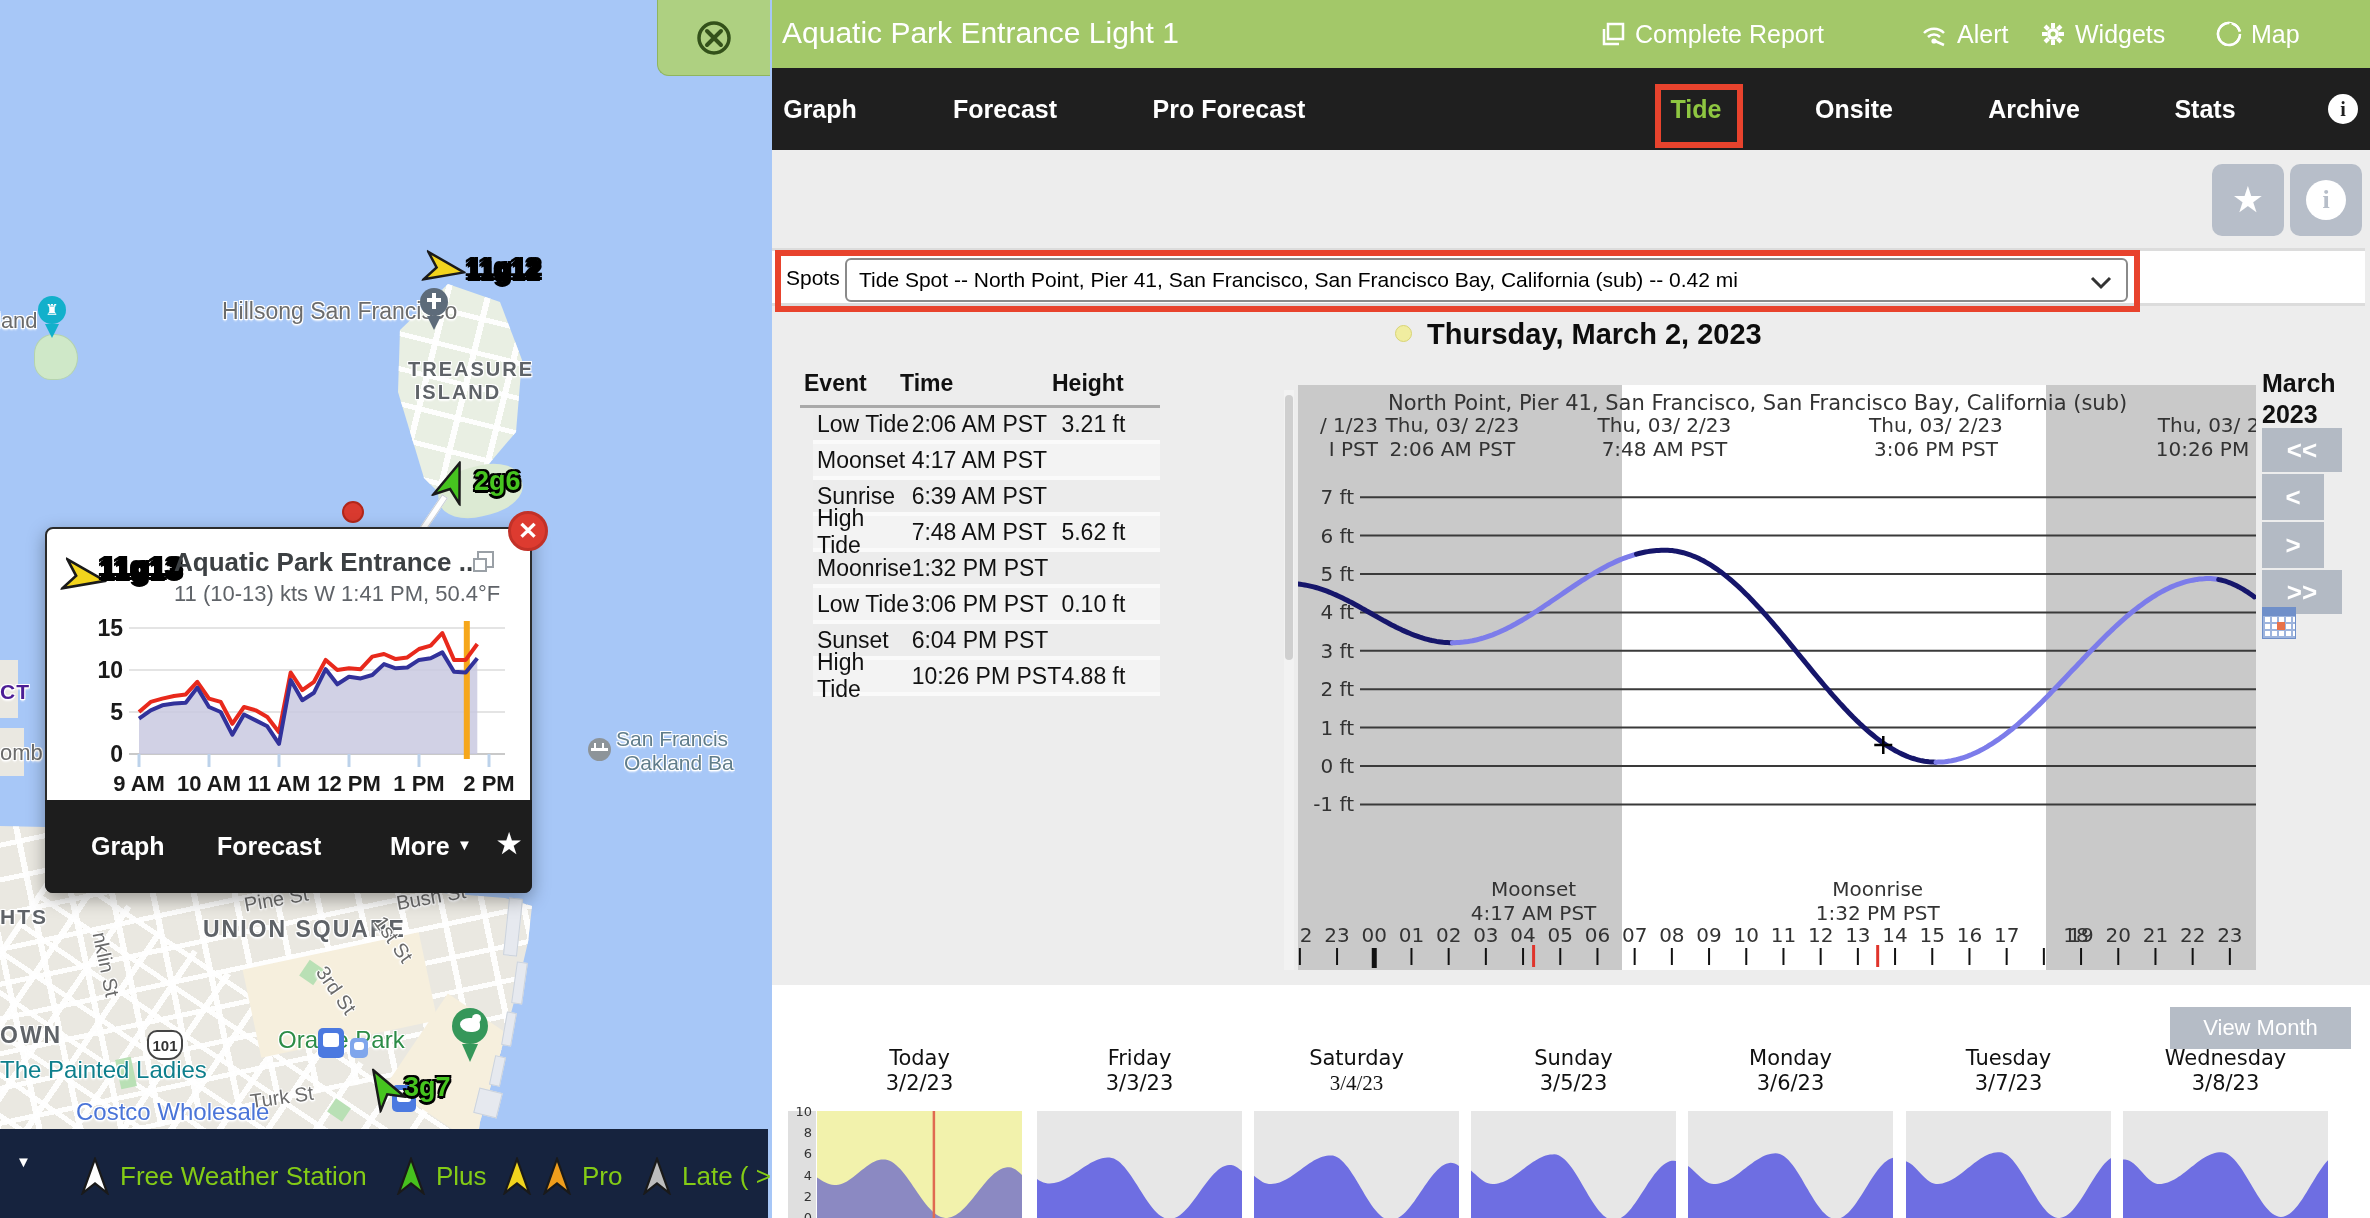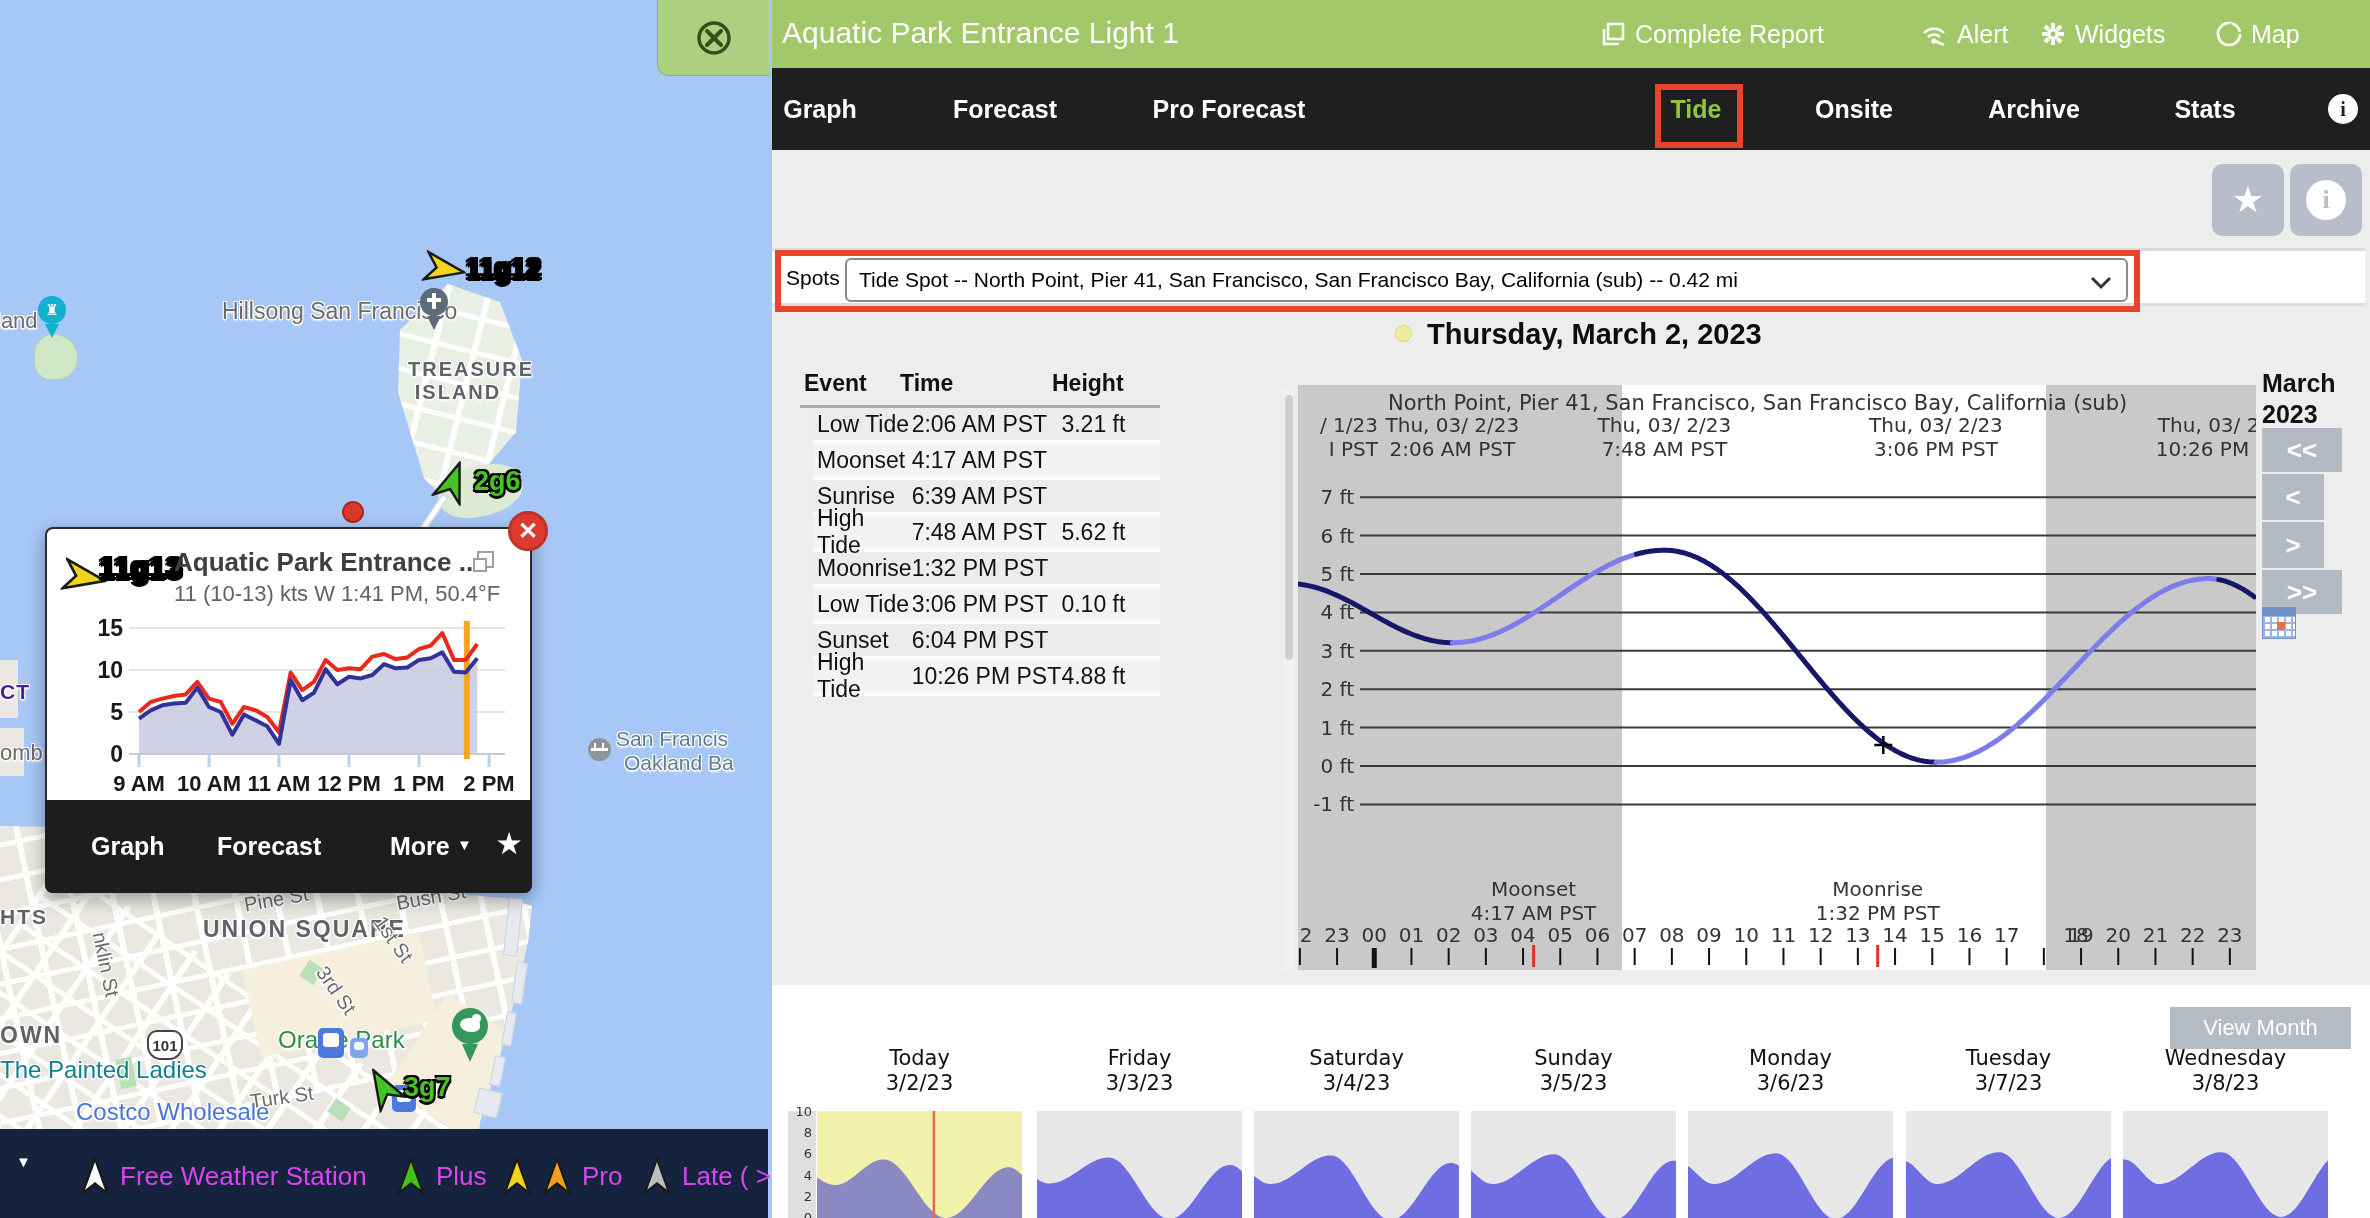--- a/index.html
+++ b/index.html
@@ -25,21 +25,21 @@
   .poi-blue { color:#4a74d8; font-size:24px; }
   .nat-label { color:#7a8f6d; font-style:italic; }
   .pier { position:absolute; background:#e6e9ef; border:1px solid #ccd3dc; }
   .bridge { position:absolute; height:7px; background:#ffffff; border:1px solid #c9ced6; transform-origin:0 0; }
   .marker-label { font-weight:800; font-size:27px; white-space:nowrap;
       text-shadow:-2px -2px 0 #000,2px -2px 0 #000,-2px 2px 0 #000,2px 2px 0 #000,0 3px 0 #000; }
   .yellow-txt { color:#000000; } .green-txt { color:#46c41f; }
 
   
   #legendbar { position:absolute; left:0; top:1129px; width:768px; height:89px; background:#16233e; }
-  .legend-item { position:absolute; display:flex; align-items:center; gap:10px; color:#d946ef; font-size:26px; white-space:nowrap; }
+  .legend-item { position:absolute; display:flex; align-items:center; gap:10px; color:#84cc16; font-size:26px; white-space:nowrap; }
 
   
   #popup { position:absolute; left:45px; top:527px; width:487px; height:366px; background:#fff;
            border:2px solid #2b2b2b; border-radius:8px; box-shadow:0 6px 18px rgba(0,0,0,.35); }
   #popup-menu { position:absolute; left:-2px; right:-2px; bottom:-2px; height:93px; background:#1d1d1d;
            border-radius:0 0 8px 8px; color:#fff; font-weight:bold; font-size:25px; }
   #popup-close { position:absolute; right:-18px; top:-18px; width:40px; height:40px; border-radius:50%;
            background:#dd3b30; border:3px solid #c23128; color:#fff; font-size:24px; font-weight:bold;
            display:flex; align-items:center; justify-content:center; }
 
@@ -625,21 +625,21 @@
       <div class="tile" style="left: 817px; background: rgb(242, 242, 172);"><svg width="205" height="140" viewBox="0 0 205 140">
           <path d="M0 140 L0 66.4 L0.0 66.4 L2.1 67.8 L4.3 69.2 L6.4 70.5 L8.5 71.6 L10.7 72.5 L12.8 73.2 L14.9 73.7 L17.1 74.0 L19.2 73.9 L21.4 73.7 L23.5 73.2 L25.6 72.4 L27.8 71.5 L29.9 70.4 L32.0 69.0 L34.2 67.6 L36.3 66.0 L38.4 64.3 L40.6 62.6 L42.7 60.8 L44.8 59.1 L47.0 57.4 L49.1 55.7 L51.3 54.2 L53.4 52.8 L55.5 51.6 L57.7 50.5 L59.8 49.6 L61.9 49.0 L64.1 48.6 L66.2 48.4 L68.3 48.5 L70.5 49.0 L72.6 49.7 L74.7 50.8 L76.9 52.2 L79.0 53.9 L81.1 55.9 L83.3 58.1 L85.4 60.6 L87.6 63.2 L89.7 66.1 L91.8 69.0 L94.0 72.1 L96.1 75.2 L98.2 78.3 L100.4 81.5 L102.5 84.5 L104.6 87.6 L106.8 90.5 L108.9 93.2 L111.0 95.8 L113.2 98.1 L115.3 100.3 L117.4 102.1 L119.6 103.7 L121.7 105.0 L123.9 106.0 L126.0 106.6 L128.1 106.9 L130.3 106.9 L132.4 106.6 L134.5 106.0 L136.7 105.1 L138.8 103.9 L140.9 102.5 L143.1 100.9 L145.2 99.0 L147.3 96.9 L149.5 94.7 L151.6 92.3 L153.8 89.8 L155.9 87.2 L158.0 84.5 L160.2 81.8 L162.3 79.1 L164.4 76.4 L166.6 73.8 L168.7 71.2 L170.8 68.8 L173.0 66.5 L175.1 64.5 L177.2 62.6 L179.4 60.9 L181.5 59.4 L183.6 58.3 L185.8 57.3 L187.9 56.7 L190.1 56.3 L192.2 56.3 L194.3 56.6 L196.5 57.4 L198.6 58.6 L200.7 60.2 L202.9 62.0 L205.0 64.1 L205 140 Z" fill="#8b89c2"></path>
           <line x1="116.9" y1="0" x2="116.9" y2="140" stroke="#e06a50" stroke-width="2.5"></line>
         </svg></div>
       <div class="day-label" style="left: 1037px; top: 1046px;">Friday</div>
       <div class="day-label" style="left: 1037px; top: 1071px;">3/3/23</div>
       <div class="tile" style="left: 1037px; background: rgb(231, 231, 231);"><svg width="205" height="140" viewBox="0 0 205 140">
           <path d="M0 140 L0 68.0 L0.0 68.0 L2.1 69.4 L4.3 70.5 L6.4 71.4 L8.5 72.1 L10.7 72.4 L12.8 72.5 L14.9 72.3 L17.1 72.0 L19.2 71.6 L21.4 70.9 L23.5 70.2 L25.6 69.3 L27.8 68.3 L29.9 67.1 L32.0 65.9 L34.2 64.6 L36.3 63.2 L38.4 61.8 L40.6 60.4 L42.7 58.9 L44.8 57.5 L47.0 56.1 L49.1 54.7 L51.3 53.4 L53.4 52.1 L55.5 51.0 L57.7 49.9 L59.8 49.0 L61.9 48.2 L64.1 47.6 L66.2 47.1 L68.3 46.7 L70.5 46.5 L72.6 46.6 L74.7 46.9 L76.9 47.6 L79.0 48.7 L81.1 50.1 L83.3 51.8 L85.4 53.9 L87.6 56.3 L89.7 58.9 L91.8 61.7 L94.0 64.7 L96.1 67.9 L98.2 71.2 L100.4 74.5 L102.5 77.9 L104.6 81.3 L106.8 84.7 L108.9 87.9 L111.0 91.0 L113.2 94.0 L115.3 96.7 L117.4 99.2 L119.6 101.5 L121.7 103.4 L123.9 105.0 L126.0 106.3 L128.1 107.3 L130.3 107.8 L132.4 108.0 L134.5 107.8 L136.7 107.3 L138.8 106.5 L140.9 105.4 L143.1 104.0 L145.2 102.3 L147.3 100.3 L149.5 98.1 L151.6 95.7 L153.8 93.1 L155.9 90.3 L158.0 87.5 L160.2 84.5 L162.3 81.6 L164.4 78.6 L166.6 75.6 L168.7 72.7 L170.8 69.9 L173.0 67.3 L175.1 64.8 L177.2 62.5 L179.4 60.4 L181.5 58.6 L183.6 57.1 L185.8 55.8 L187.9 54.9 L190.1 54.3 L192.2 54.0 L194.3 54.0 L196.5 54.5 L198.6 55.4 L200.7 56.7 L202.9 58.4 L205.0 60.3 L205 140 Z" fill="#6e6ee2"></path>
         </svg></div>
       <div class="day-label" style="left: 1254px; top: 1046px;">Saturday</div>
-      <div class="day-label" style="left: 1254px; top: 1071px;">3/4/23</div>
+      <div class="day-label" style="left: 1254px; top: 1071px; font-family: Liberation Serif, serif;">3/4/23</div>
       <div class="tile" style="left: 1254px; background: rgb(231, 231, 231);"><svg width="205" height="140" viewBox="0 0 205 140">
           <path d="M0 140 L0 64.7 L0.0 64.7 L2.1 66.5 L4.3 68.1 L6.4 69.6 L8.5 70.9 L10.7 71.9 L12.8 72.6 L14.9 73.0 L17.1 73.0 L19.2 72.8 L21.4 72.5 L23.5 72.0 L25.6 71.4 L27.8 70.5 L29.9 69.6 L32.0 68.5 L34.2 67.3 L36.3 66.0 L38.4 64.5 L40.6 63.1 L42.7 61.5 L44.8 60.0 L47.0 58.4 L49.1 56.8 L51.3 55.3 L53.4 53.7 L55.5 52.3 L57.7 50.9 L59.8 49.6 L61.9 48.5 L64.1 47.4 L66.2 46.5 L68.3 45.8 L70.5 45.2 L72.6 44.7 L74.7 44.5 L76.9 44.4 L79.0 44.6 L81.1 45.2 L83.3 46.2 L85.4 47.6 L87.6 49.4 L89.7 51.5 L91.8 53.9 L94.0 56.6 L96.1 59.5 L98.2 62.7 L100.4 66.1 L102.5 69.5 L104.6 73.1 L106.8 76.7 L108.9 80.3 L111.0 83.9 L113.2 87.4 L115.3 90.8 L117.4 93.9 L119.6 96.9 L121.7 99.6 L123.9 102.0 L126.0 104.1 L128.1 105.9 L130.3 107.2 L132.4 108.2 L134.5 108.9 L136.7 109.1 L138.8 108.9 L140.9 108.4 L143.1 107.5 L145.2 106.3 L147.3 104.8 L149.5 103.0 L151.6 100.9 L153.8 98.6 L155.9 96.0 L158.0 93.3 L160.2 90.4 L162.3 87.3 L164.4 84.2 L166.6 81.1 L168.7 77.9 L170.8 74.8 L173.0 71.7 L175.1 68.8 L177.2 65.9 L179.4 63.3 L181.5 60.9 L183.6 58.7 L185.8 56.8 L187.9 55.1 L190.1 53.8 L192.2 52.8 L194.3 52.2 L196.5 51.8 L198.6 51.9 L200.7 52.4 L202.9 53.5 L205.0 54.9 L205 140 Z" fill="#6e6ee2"></path>
         </svg></div>
       <div class="day-label" style="left: 1471px; top: 1046px;">Sunday</div>
       <div class="day-label" style="left: 1471px; top: 1071px;">3/5/23</div>
       <div class="tile" style="left: 1471px; background: rgb(231, 231, 231);"><svg width="205" height="140" viewBox="0 0 205 140">
           <path d="M0 140 L0 59.5 L0.0 59.5 L2.1 61.4 L4.3 63.3 L6.4 65.2 L8.5 67.1 L10.7 68.7 L12.8 70.2 L14.9 71.4 L17.1 72.3 L19.2 72.8 L21.4 73.0 L23.5 72.9 L25.6 72.7 L27.8 72.2 L29.9 71.6 L32.0 70.9 L34.2 70.0 L36.3 68.9 L38.4 67.7 L40.6 66.4 L42.7 65.0 L44.8 63.6 L47.0 62.0 L49.1 60.4 L51.3 58.8 L53.4 57.2 L55.5 55.6 L57.7 54.0 L59.8 52.5 L61.9 51.0 L64.1 49.7 L66.2 48.4 L68.3 47.2 L70.5 46.2 L72.6 45.3 L74.7 44.6 L76.9 44.0 L79.0 43.6 L81.1 43.4 L83.3 43.3 L85.4 43.6 L87.6 44.3 L89.7 45.4 L91.8 46.9 L94.0 48.8 L96.1 51.0 L98.2 53.5 L100.4 56.3 L102.5 59.3 L104.6 62.6 L106.8 66.0 L108.9 69.6 L111.0 73.3 L113.2 76.9 L115.3 80.6 L117.4 84.2 L119.6 87.7 L121.7 91.1 L123.9 94.3 L126.0 97.3 L128.1 100.0 L130.3 102.3 L132.4 104.4 L134.5 106.1 L136.7 107.5 L138.8 108.4 L140.9 108.9 L143.1 109.1 L145.2 108.8 L147.3 108.2 L149.5 107.2 L151.6 105.8 L153.8 104.2 L155.9 102.2 L158.0 99.9 L160.2 97.4 L162.3 94.6 L164.4 91.7 L166.6 88.6 L168.7 85.3 L170.8 82.0 L173.0 78.7 L175.1 75.4 L177.2 72.1 L179.4 69.0 L181.5 65.9 L183.6 63.0 L185.8 60.4 L187.9 57.9 L190.1 55.8 L192.2 53.9 L194.3 52.4 L196.5 51.2 L198.6 50.3 L200.7 49.8 L202.9 49.7 L205.0 50.0 L205 140 Z" fill="#6e6ee2"></path>
         </svg></div>
       <div class="day-label" style="left: 1688px; top: 1046px;">Monday</div>
       <div class="day-label" style="left: 1688px; top: 1071px;">3/6/23</div>

